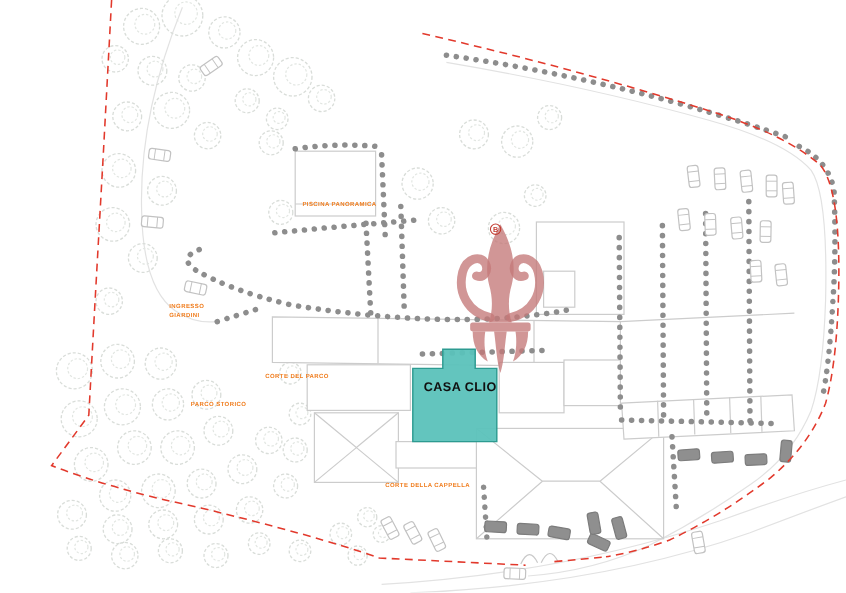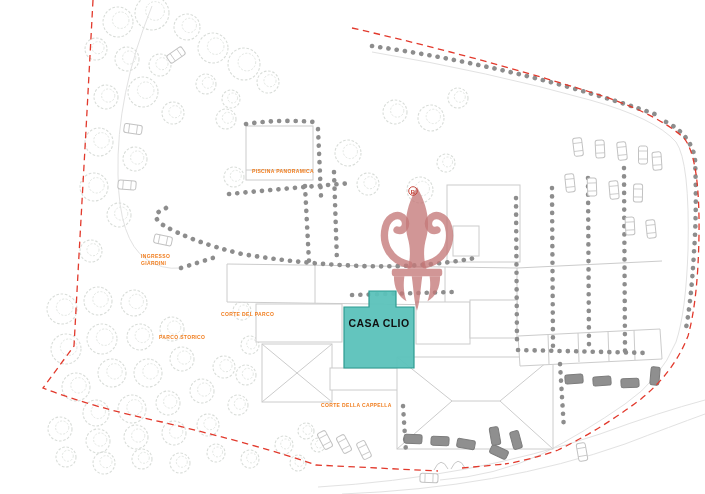--- a/index.html
+++ b/index.html
@@ -17,21 +17,21 @@
   .stage{
     position:relative;width:705px;height:494px;background:#ffffff;overflow:hidden;
     font-family:"Liberation Sans",sans-serif;
   }
   .stage svg{position:absolute;left:0;top:0;}
   .lbl{
     position:absolute;color:var(--orange);font-weight:bold;font-size:5px;
     letter-spacing:.35px;white-space:nowrap;line-height:7px;
   }
   .unit-label{
-    position:absolute;left:344px;top:317px;width:70px;text-align:center;
+    position:absolute;left:344px;top:317px;width:70px;text-align:right;
     color:#101010;font-weight:bold;font-size:10.5px;letter-spacing:.4px;
   }
 </style>
 </head>
 <body>
 
 <div class="stage">
   <svg width="705" height="494" viewBox="0 0 705 494">
 
     <g fill="none" stroke="#e2e2e2" stroke-width="1">

